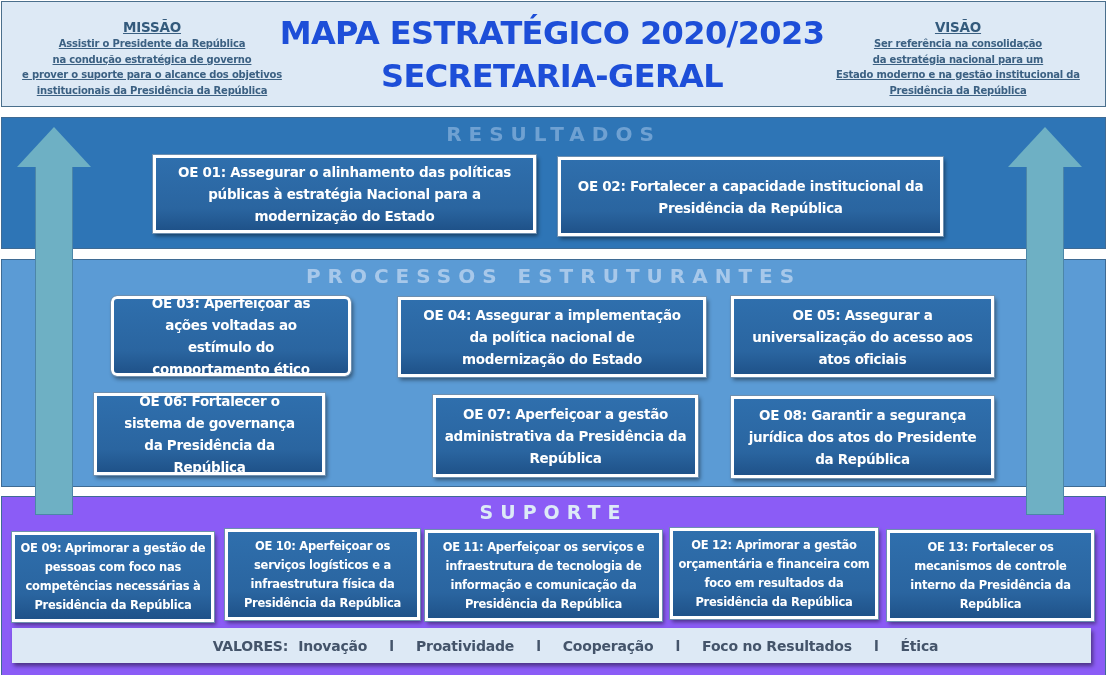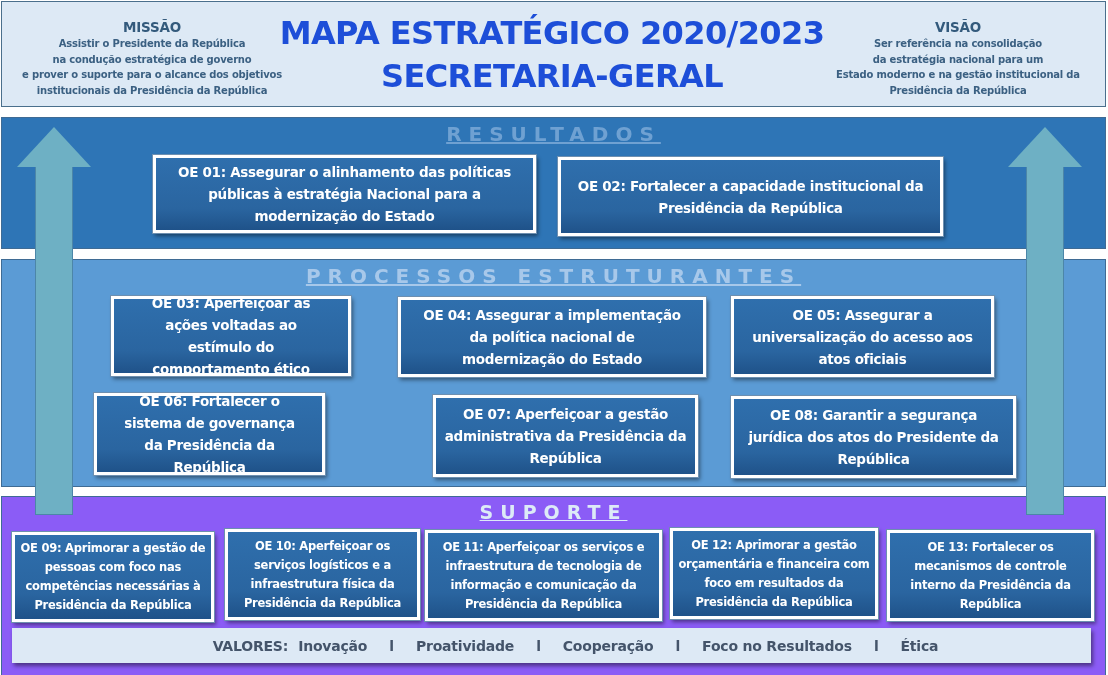--- a/index.html
+++ b/index.html
@@ -6,39 +6,39 @@
     html, body { width: 1108px; height: 675px; background: #ffffff; overflow: hidden; }
     body { position: relative; font-family: "DejaVu Sans", "Liberation Sans", sans-serif; }
 
     
     .header {
       position: absolute; left: 1px; top: 1px; width: 1105px; height: 106px;
       background: #dde9f5; border: 1px solid #4a6f8c;
     }
     .mission, .vision {
       position: absolute; top: 16px; text-align: center; color: #3b6082;
-      font-weight: bold; font-size: 10px; line-height: 15.5px; letter-spacing: -0.2px;
+      font-weight: bold; font-size: 10px; line-height: 15.5px; letter-spacing: -0.2px; text-decoration: underline;
     }
     .mission { left: 2px; width: 296px; }
     .vision { left: 806px; width: 300px; }
     .mission .ttl, .vision .ttl { font-size: 13.5px; line-height: 18px; color: #335a7c; }
     .main-title {
       position: absolute; left: 250px; width: 600px; top: 10px; text-align: center;
       color: #1d4ed8; font-weight: bold; font-size: 32px; line-height: 43px; letter-spacing: -0.6px;
     }
 
     
     .band { position: absolute; left: 1px; width: 1105px; border: 1px solid #3f6b94; }
     .band-resultados { top: 117px; height: 132px; background: #2e75b6; }
     .band-processos { top: 259px; height: 228px; background: #5b9bd5; }
     .band-suporte { top: 496px; height: 179px; background: #8b5cf6; border-bottom: none; }
 
     .band-label {
       position: absolute; left: 0; width: 100%; text-align: center;
-      font-weight: bold; font-size: 20px; letter-spacing: 7px; text-decoration: underline;
+      font-weight: bold; font-size: 20px; letter-spacing: 7px;
     }
     .band-resultados .band-label { top: 4px; color: #6fa1d2; }
     .band-processos .band-label { top: 4px; color: #a7c8ea; }
     .band-suporte .band-label { top: 4px; color: #dceaf7; font-size: 19px; }
 
     
     .arrow { position: absolute; width: 74px; }
     .arrow .shaft {
       position: absolute; left: 18px; width: 38px; background: #6eb0c4; border: 1px solid #4c86a8;
       border-top: none;
@@ -120,37 +120,37 @@
   <div class="shaft"></div>
 </div>
 
 <div class="oe big" style="left:153px; top:155px; width:383px; height:78px;">
   <span>OE 01: Assegurar o alinhamento das políticas públicas à estratégia Nacional para a modernização do Estado</span>
 </div>
 <div class="oe big" style="left:558px; top:157px; width:385px; height:79px; padding:2px 14px;">
   <span>OE 02: Fortalecer a capacidade institucional da Presidência da República</span>
 </div>
 
-<div class="oe big" style="left:111px; top:296px; width:240px; height:80px; padding:2px 18px;">
+<div class="oe big" style="left:111px; top:296px; width:240px; height:80px; padding:2px 18px;border-radius:6px;">
   <span>OE 03: Aperfeiçoar as ações voltadas ao estímulo do comportamento ético</span>
 </div>
 <div class="oe big" style="left:398px; top:297px; width:308px; height:80px; padding:2px 16px;">
   <span>OE 04: Assegurar a implementação da política nacional de modernização do Estado</span>
 </div>
 <div class="oe big" style="left:731px; top:296px; width:263px; height:81px; padding:2px 10px;">
   <span>OE 05: Assegurar a universalização do acesso aos atos oficiais</span>
 </div>
 
 <div class="oe big" style="left:94px; top:393px; width:231px; height:82px; padding:2px 26px;">
   <span>OE 06: Fortalecer o sistema de governança da Presidência da República</span>
 </div>
 <div class="oe big" style="left:421px; top:395px; width:265px; height:82px; padding:2px 8px;margin-left:12px;">
   <span>OE 07: Aperfeiçoar a gestão administrativa da Presidência da República</span>
 </div>
-<div class="oe big" style="left:731px; top:396px; width:285px; height:82px; padding:2px 8px;">
+<div class="oe big" style="left:731px; top:396px; width:263px; height:82px; padding:2px 8px;">
   <span>OE 08: Garantir a segurança jurídica dos atos do Presidente da República</span>
 </div>
 
 <div class="oe small" style="left:12px; top:532px; width:202px; height:90px; padding:2px 4px;">
   <span>OE 09:  Aprimorar a gestão de pessoas com foco nas competências necessárias à Presidência da República</span>
 </div>
 <div class="oe small" style="left:225px; top:529px; width:195px; height:91px; padding:2px 4px;">
   <span>OE 10:  Aperfeiçoar os serviços logísticos e a infraestrutura física da Presidência da República</span>
 </div>
 <div class="oe small" style="left:425px; top:530px; width:237px; height:91px; padding:2px 6px;">

